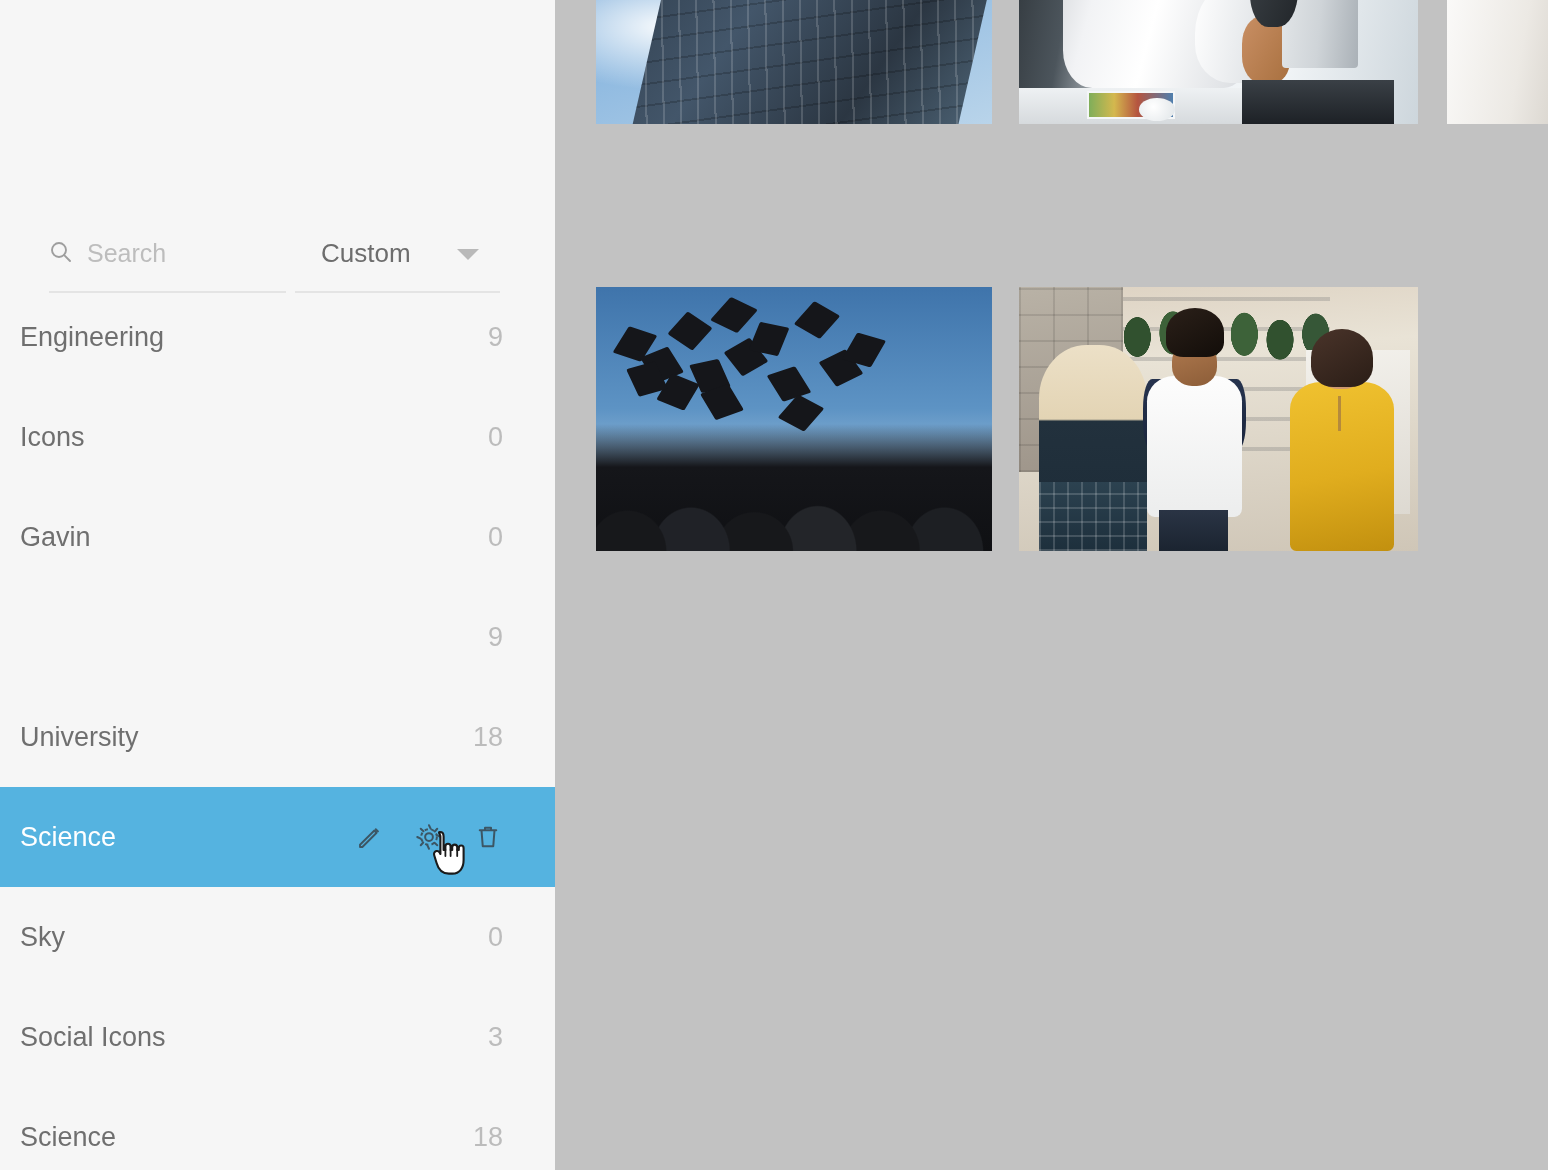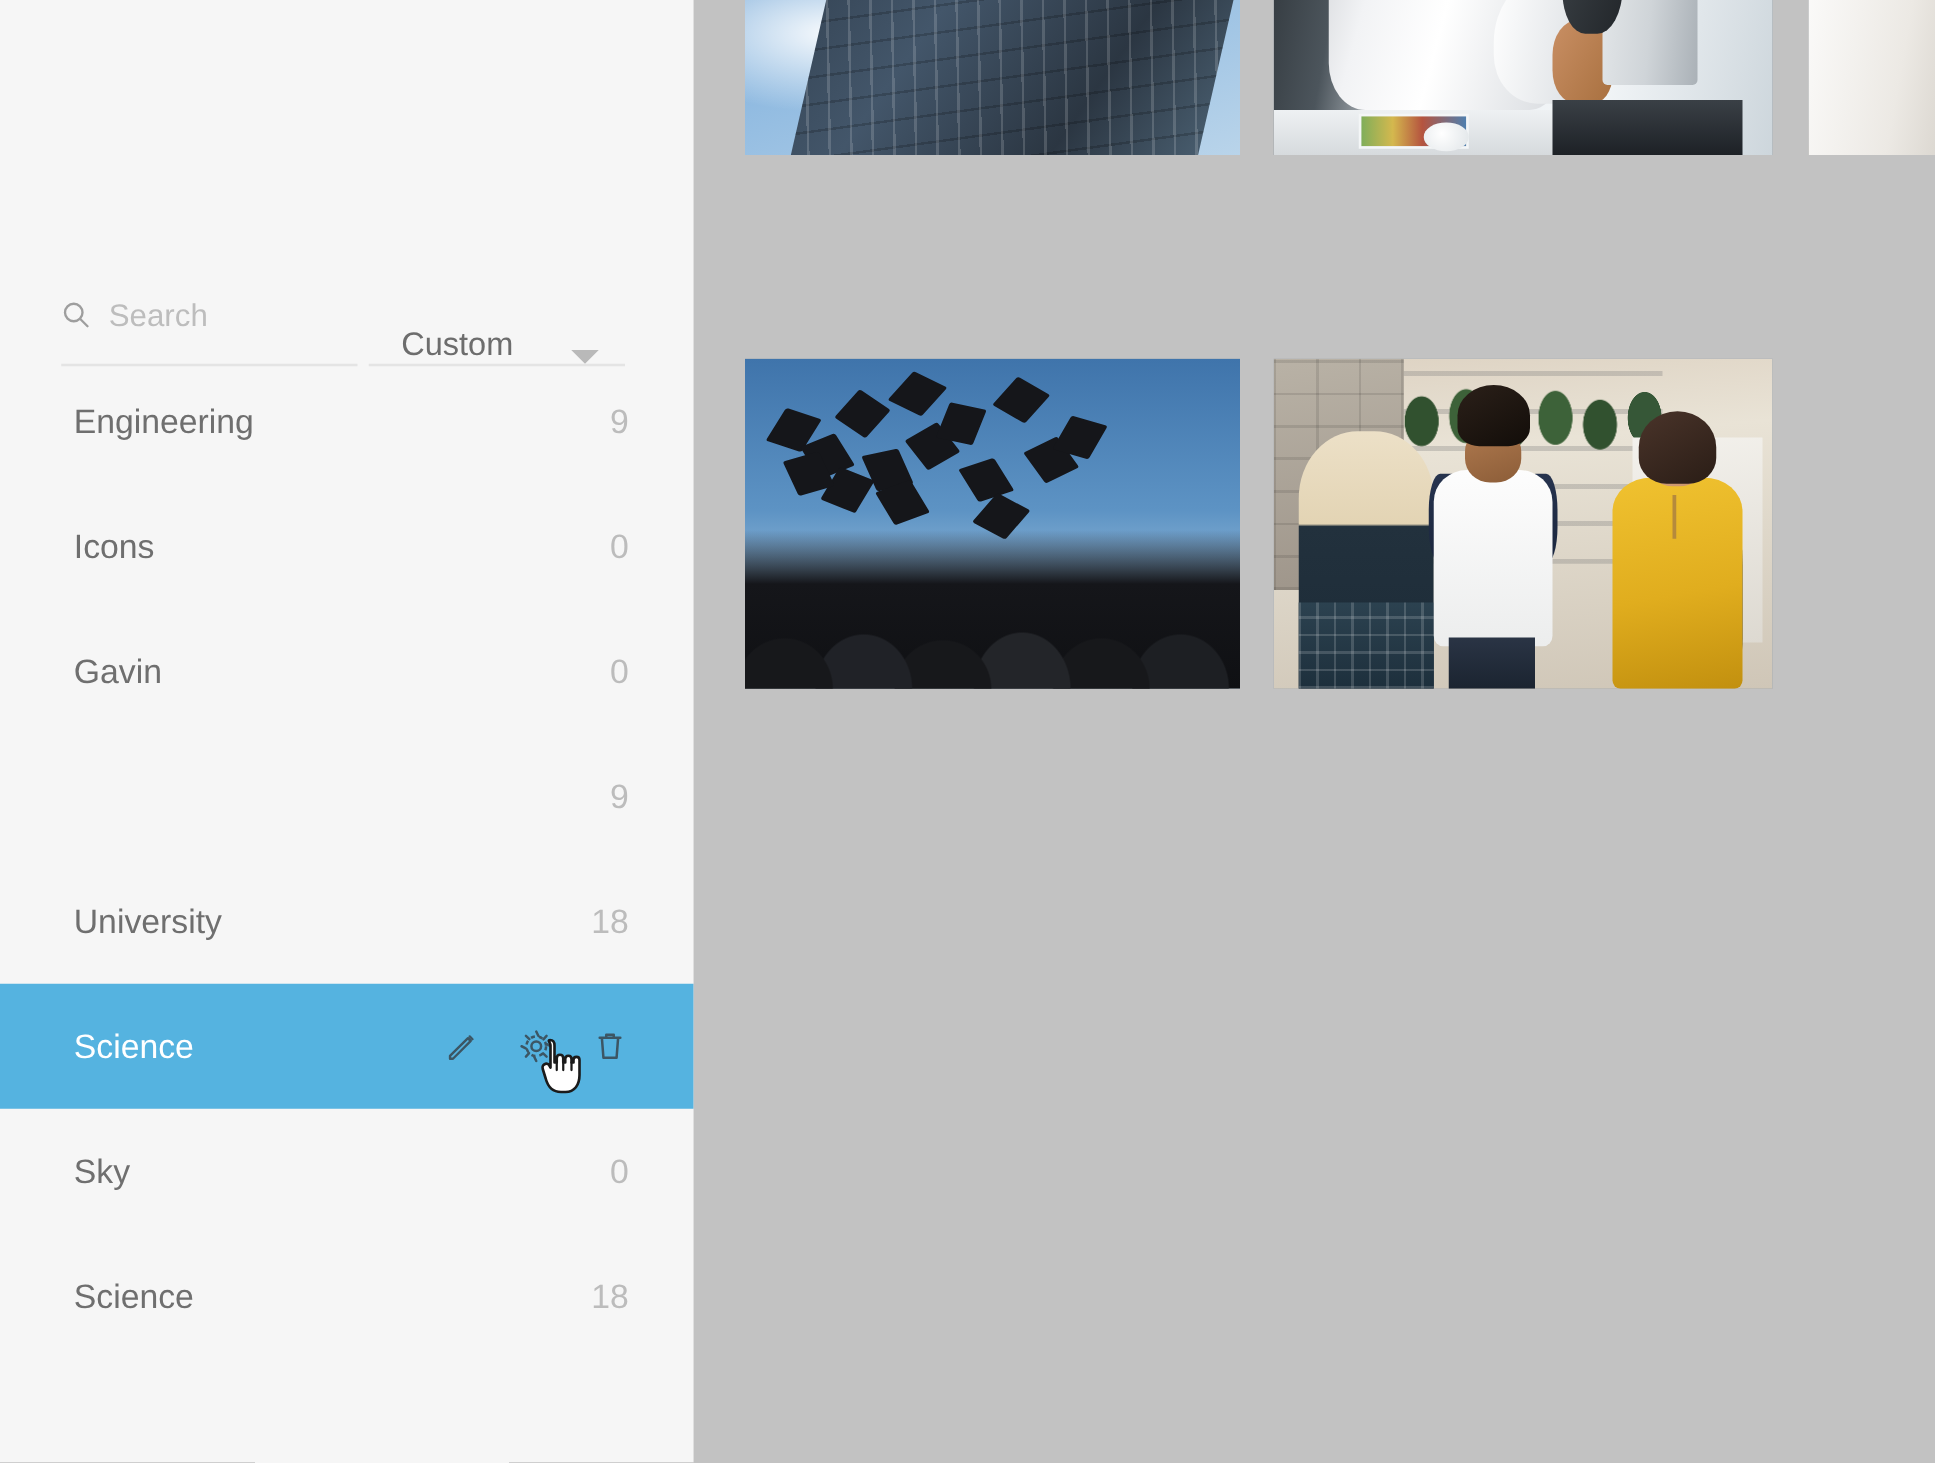--- a/index.html
+++ b/index.html
@@ -126,21 +126,21 @@
   }
   .search-input::placeholder { color: #bdbdbd; }
 
   .sort-wrap {
     position: absolute;
     left: 295px;
     top: 0;
     width: 205px;
     height: 78px;
     display: flex;
-    align-items: flex-end;
+    align-items: center;
     justify-content: flex-start;
     border-bottom: 2px solid #e4e4e4;
     cursor: pointer;
   }
   .sort-label {
     font-size: 26px;
     color: #6d6d6d;
     margin-left: 26px;
   }
   .caret-down {
@@ -163,21 +163,21 @@
   .tag-row {
     position: relative;
     width: 555px;
     height: 100px;
     display: flex;
     align-items: center;
     cursor: pointer;
   }
 
   .tag-name {
-    margin-left: 59px;
+    margin-left: 20px;
     font-size: 27px;
     color: #6f6f6f;
     white-space: nowrap;
   }
 
   .tag-count {
     margin-left: auto;
     margin-right: 52px;
     font-size: 27px;
     color: #bcbcbc;
@@ -551,20 +551,24 @@
             </svg>
           </span>
         </span>
       </div>
 
       <div class="tag-row">
         <span class="tag-name">Sky</span>
         <span class="tag-count">0</span>
       </div>
 
+      <div class="tag-row">
+        <span class="tag-name">Social Icons</span>
+        <span class="tag-count">3</span>
+      </div>
 
       <div class="tag-row">
         <span class="tag-name">Science</span>
         <span class="tag-count">18</span>
       </div>
 
     </div>
 
     <div class="cursor">
       <svg width="40" height="46" viewBox="0 0 40 46">

